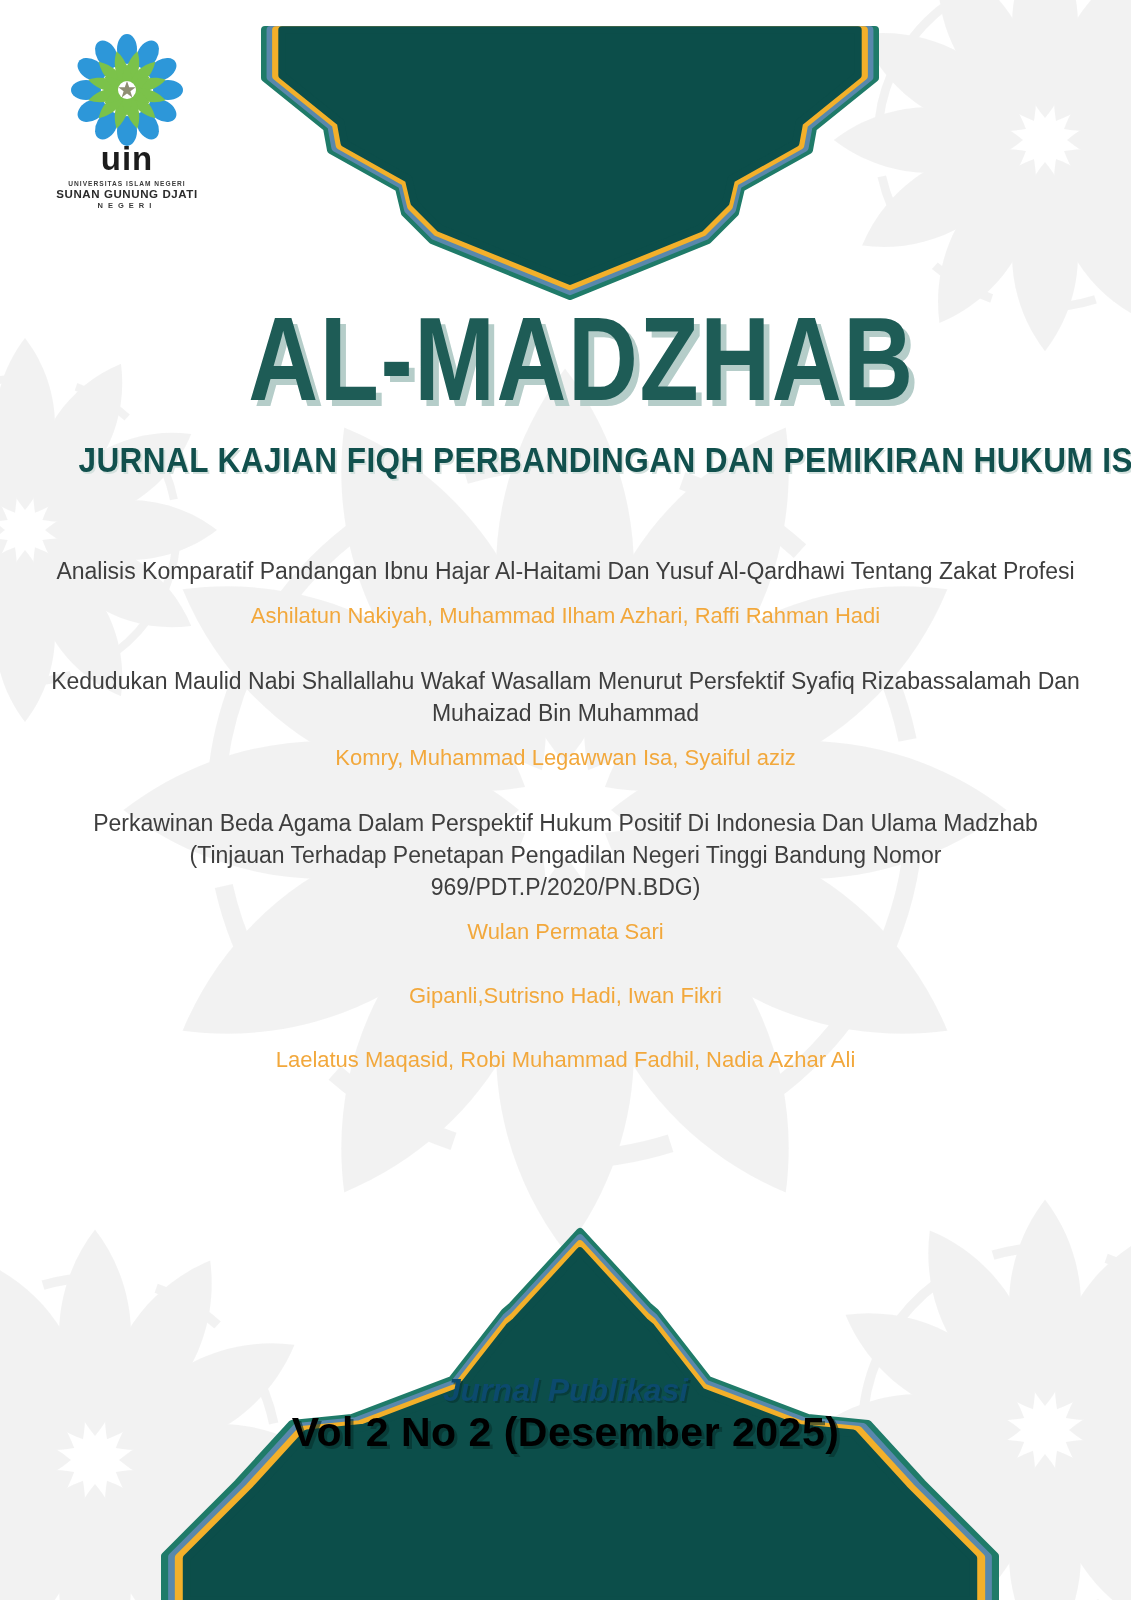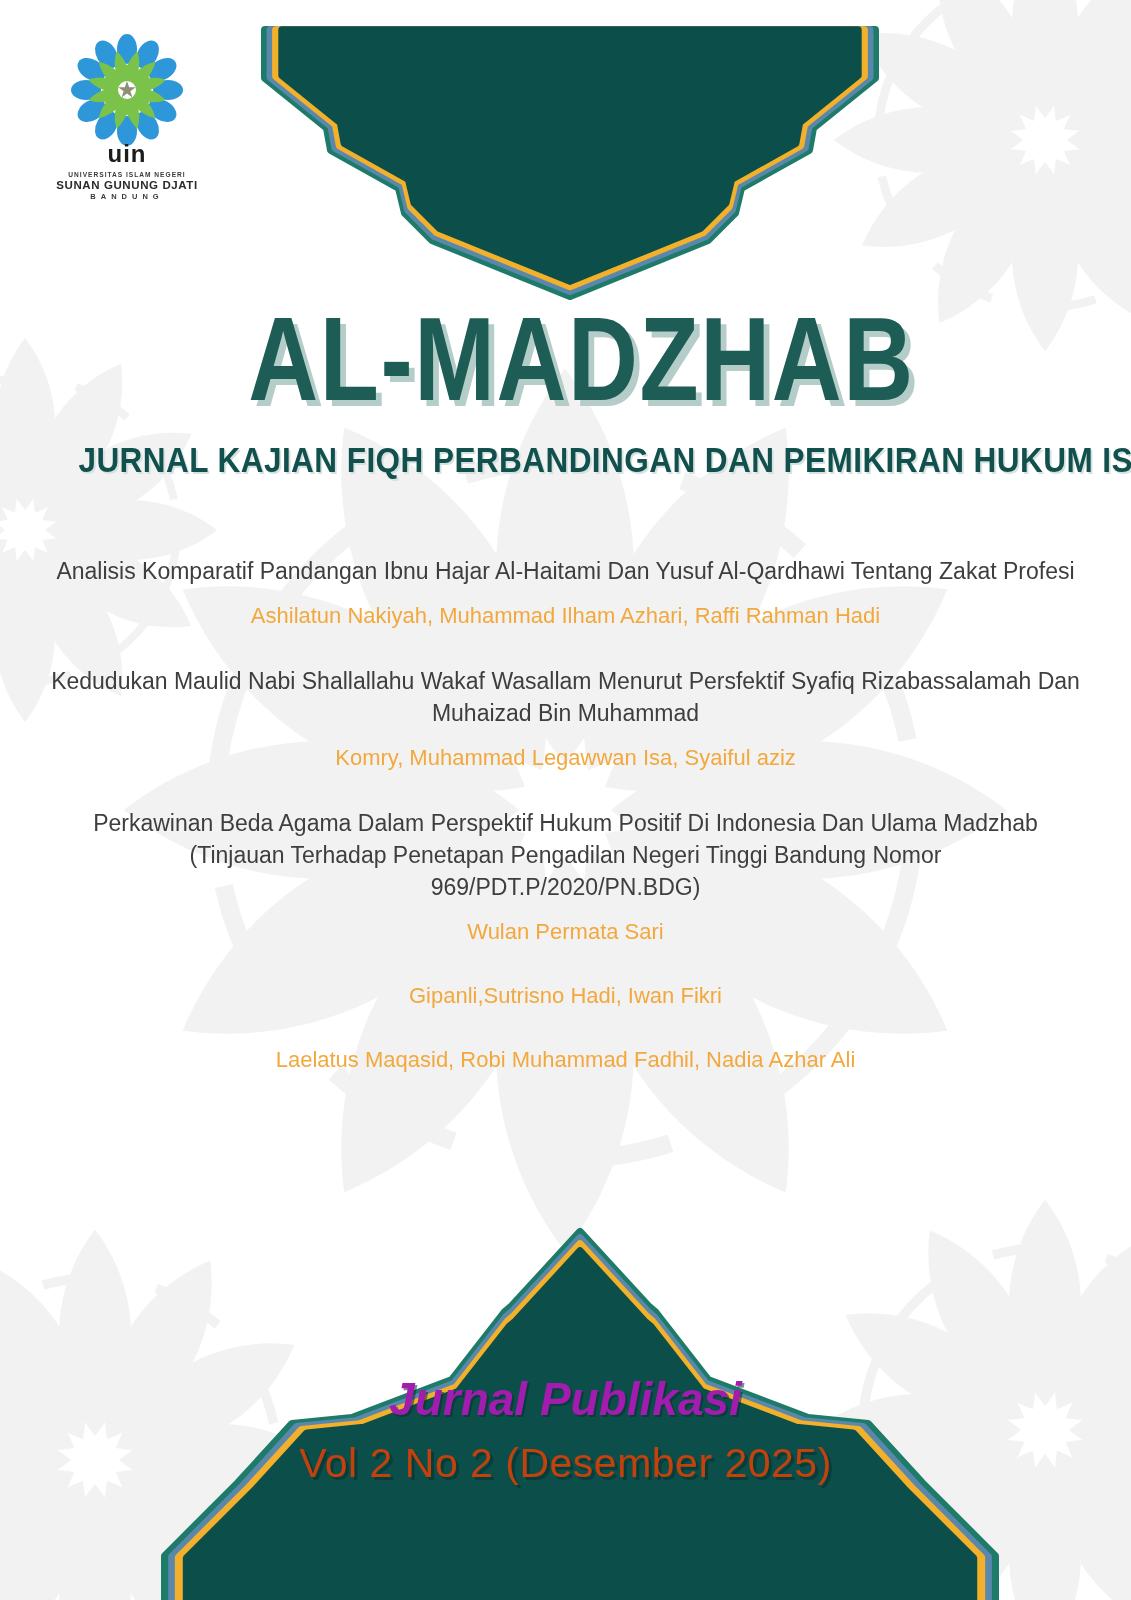--- a/index.html
+++ b/index.html
@@ -11,21 +11,21 @@
     font-family:"Liberation Sans", sans-serif;
     overflow:hidden;
   }
   
   .bg-svg { position:absolute; left:0; top:0; z-index:0; pointer-events:none; }
   
   .orn-svg { position:absolute; left:0; top:0; z-index:2; pointer-events:none; }
   
   .logo { position:absolute; left:52px; top:34px; width:150px; z-index:3; text-align:center; }
   .logo svg { display:block; margin:0 auto; }
-  .logo-acronym { font-weight:700; font-size:24px; letter-spacing:1px; color:#1c1c1c; line-height:1; margin-top:-4px; }
+  .logo-acronym { font-weight:700; font-size:33px; letter-spacing:1px; color:#1c1c1c; line-height:1; margin-top:-4px; }
   .logo-l1 { font-size:6.6px; font-weight:700; letter-spacing:1px; color:#3a3a3a; margin-top:5px; }
   .logo-l2 { font-size:11.5px; font-weight:700; letter-spacing:0.6px; color:#2a2a2a; margin-top:1px; }
   .logo-l3 { font-size:7.5px; font-weight:700; letter-spacing:5px; color:#3a3a3a; margin-top:1px; }
   
   .masthead { position:absolute; left:16px; top:300px; width:1131px; text-align:center; z-index:3; }
   .journal-title {
     font-size:118px; line-height:1; font-weight:700; letter-spacing:2px;
     color:#1e5c56;
     text-shadow:7px 6px 0 #b5cdc9;
     white-space:nowrap;
@@ -49,26 +49,25 @@
   .article-authors {
     margin:0 auto 34px auto;
     font-size:22px; line-height:30px; color:#f2a83c;
   }
   .w-wide   { max-width:1100px; }
   .w-mid    { max-width:1080px; }
   .w-narrow { max-width:1010px; }
   
   .footer { position:absolute; left:0; top:1372px; width:1131px; text-align:center; z-index:4; }
   .publication-label {
-    font-style:italic; font-weight:700; font-size:46px; color:#a21caf;
+    font-style:italic; font-weight:700; font-size:32px; color:#0c4a6e;
     text-shadow:2px 2px 0 rgba(6,48,45,0.55);
   }
   .volume-label {
-    margin-top:14px;
-    font-weight:400; font-size:41px; letter-spacing:0.5px; color:#c2410c;
+    font-weight:700; font-size:41px; letter-spacing:0.5px; color:#000000;
     text-shadow:3px 3px 0 rgba(6,48,45,0.6);
   }
 </style>
 </head>
 <body>
 
 <svg class="bg-svg" width="1131" height="1600" viewBox="0 0 1131 1600">
   <defs>
     <g id="mandala-motif">
       <g fill="#e9e9e9">
@@ -149,21 +148,21 @@
       <path d="M0,-26 C6,-17 6,-6 0,0 C-6,-6 -6,-17 0,-26 Z" transform="rotate(180)"></path>
       <path d="M0,-26 C6,-17 6,-6 0,0 C-6,-6 -6,-17 0,-26 Z" transform="rotate(240)"></path>
       <path d="M0,-26 C6,-17 6,-6 0,0 C-6,-6 -6,-17 0,-26 Z" transform="rotate(300)"></path>
     </g>
     <circle r="9" fill="#ffffff"></circle>
     <path fill="#8f8f73" d="M0,-9 L2.2,-2.8 L8.7,-2.8 L3.4,1.2 L5.4,7.4 L0,3.6 L-5.4,7.4 L-3.4,1.2 L-8.7,-2.8 L-2.2,-2.8 Z"></path>
   </svg>
   <div class="logo-acronym">uin</div>
   <div class="logo-l1">UNIVERSITAS ISLAM NEGERI</div>
   <div class="logo-l2">SUNAN GUNUNG DJATI</div>
-  <div class="logo-l3">BANDUNG</div>
+  <div class="logo-l3">NEGERI</div>
 </div>
 
 <div class="masthead">
   <div class="journal-title">
     <span class="scale-x">AL-MADZHAB</span>
   </div>
   <div class="journal-subtitle">
     <span class="scale-x2">JURNAL KAJIAN FIQH PERBANDINGAN DAN PEMIKIRAN HUKUM ISLAM</span>
   </div>
 </div>

